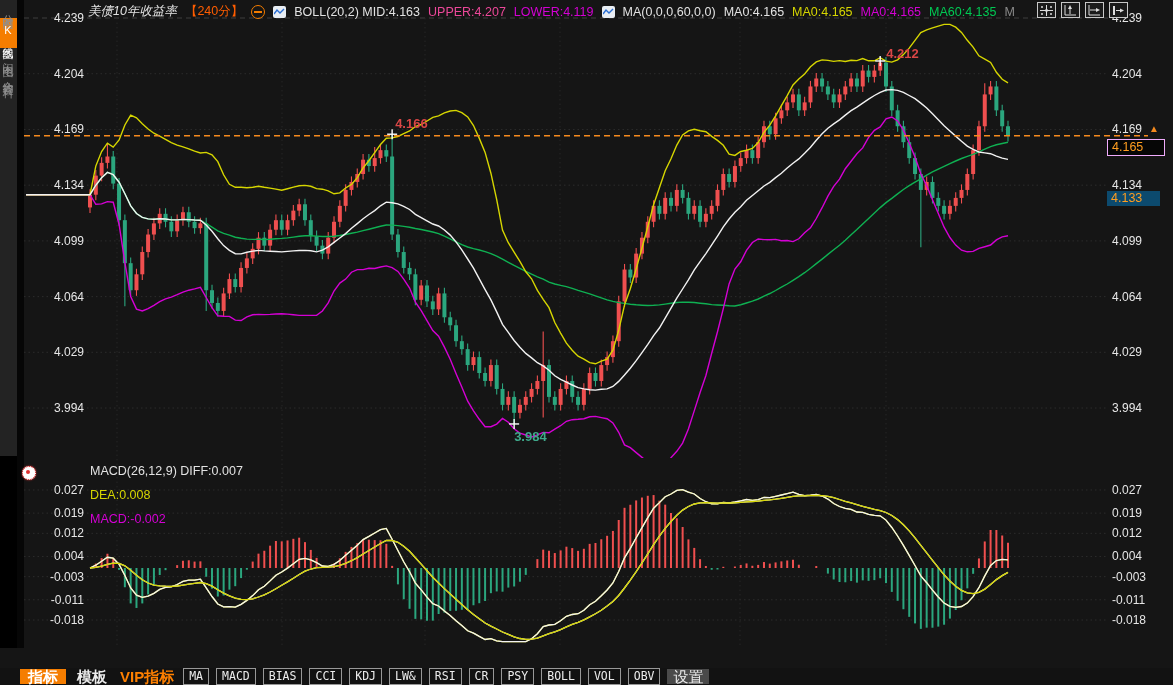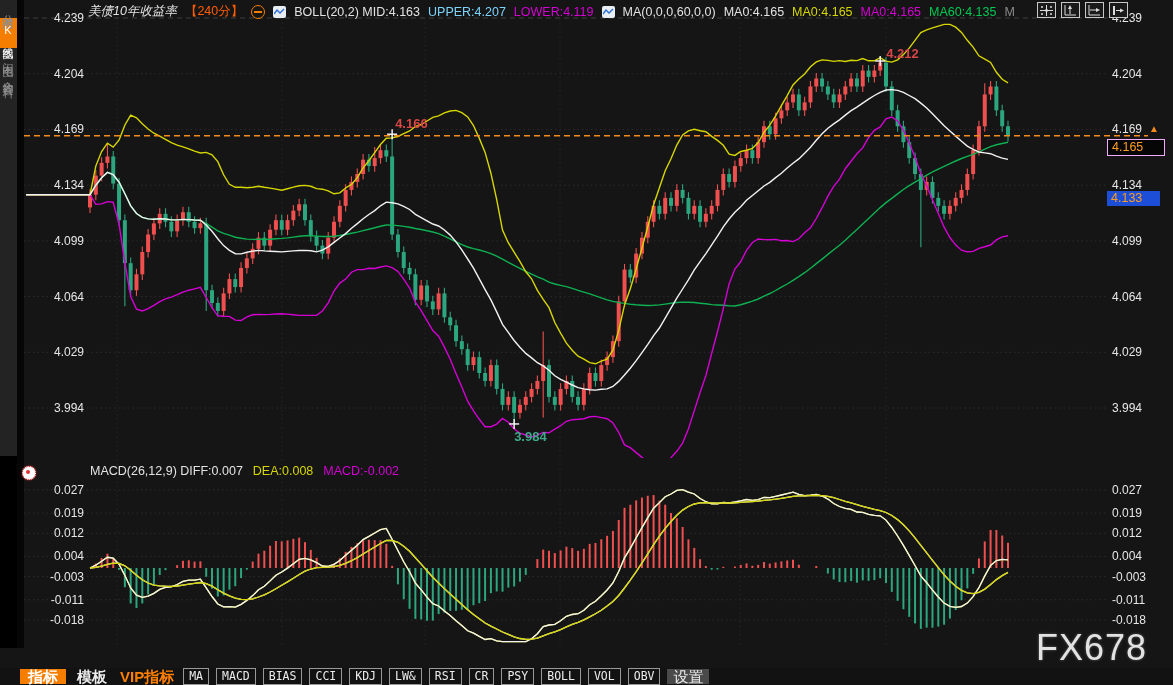--- a/index.html
+++ b/index.html
@@ -21,24 +21,24 @@
   .topright-icons{position:absolute;left:1037px;top:2px;display:flex;gap:5px;z-index:10;}
   .tr-icon{width:19px;height:16px;border:1px solid #c8c8c8;background:#1b1b1b;display:flex;align-items:center;justify-content:center;box-sizing:border-box;}
   
   .ax-label{position:absolute;font-size:12px;color:#e6e6e6;width:56px;}
   .ax-left{left:28px;text-align:right;}
   .ax-right{left:1112px;text-align:left;}
   
   .cur-price-box{position:absolute;left:1107px;top:139px;width:52px;height:15px;border:1px solid #f0abfc;
                  background:#060606;color:#ff9d20;font-size:12.5px;line-height:15px;padding-left:4px;z-index:11;}
   .price-arrow{position:absolute;left:1149px;top:123px;color:#f58a1e;font-size:10px;z-index:11;}
-  .ref-badge{position:absolute;left:1107px;top:191px;width:49px;height:15px;background:#1d4ed8;
+  .ref-badge{position:absolute;left:1107px;top:191px;width:49px;height:15px;background:#0c4a6e;
              color:#ff9d20;font-size:12.5px;line-height:15px;padding-left:4px;z-index:11;}
   
-  .macd-row{position:absolute;left:90px;top:464px;display:flex;gap:10px;font-size:12.5px;white-space:nowrap;z-index:10;}
+  .macd-row{position:absolute;left:90px;top:464px;display:flex;gap:10px;font-size:12.5px;white-space:nowrap;z-index:10;flex-direction:column;}
   .burst-icon{position:absolute;left:22px;top:466px;width:12px;height:12px;border:1px dotted #e03030;border-radius:50%;
               background:#fff;box-shadow:0 0 2px #e03030;z-index:10;}
   .burst-icon::after{content:"";position:absolute;left:3px;top:3px;width:4px;height:4px;border-radius:50%;background:#e03030;}
   
   .xaxis-strip{position:absolute;left:0;top:648px;width:1173px;height:20px;background:#000;z-index:6;}
   .x-label{position:absolute;top:2px;font-size:12px;font-weight:700;color:#efefef;transform:translateX(-50%);white-space:nowrap;}
   .x-label.hl{transform:none;color:#ff8a00;background:#000;padding:0 4px;}
   .period-label{position:absolute;left:25px;top:2px;font-size:12px;font-weight:700;color:#ff8000;}
   .period-label .arr{font-size:10px;}
   
@@ -594,21 +594,21 @@
   <div class="header-row" id="header-row">
       <span style="color: rgb(226, 226, 226); font-style: italic;">美债10年收益率</span>
       <span style="color: rgb(255, 93, 0);">【240分】</span>
       <span class="collapse-icon"></span>
       <span class="mini-chart-icon">
         <svg width="11" height="8">
           <polyline points="0,6 3,2 6,5 10,1" fill="none" stroke="#2b6fd4" stroke-width="1.4"></polyline>
         </svg>
       </span>
       <span style="color: rgb(226, 226, 226);">BOLL(20,2) MID:4.163</span>
-      <span style="color: #7dd3fc;">UPPER:4.207</span>
+      <span style="color: #ec4899;">UPPER:4.207</span>
       <span style="color: rgb(212, 0, 212);">LOWER:4.119</span>
       <span class="mini-chart-icon">
         <svg width="11" height="8">
           <polyline points="0,6 3,2 6,5 10,1" fill="none" stroke="#2b6fd4" stroke-width="1.4"></polyline>
         </svg>
       </span>
       <span style="color: rgb(226, 226, 226);">MA(0,0,0,60,0,0)</span>
       <span style="color: rgb(226, 226, 226);">MA0:4.165</span>
       <span style="color: rgb(214, 214, 0);">MA0:4.165</span>
       <span style="color: rgb(212, 0, 212);">MA0:4.165</span>
@@ -713,14 +713,13 @@
       <span class="tb box">LW&amp;</span>
       <span class="tb box">RSI</span>
       <span class="tb box">CR</span>
       <span class="tb box">PSY</span>
       <span class="tb box">BOLL</span>
       <span class="tb box">VOL</span>
       <span class="tb box">OBV</span>
       <span class="tb settings">设置</span>
     </div>
 
-  <div class="watermark">FX678</div>
 </div>
 
 </body></html>

